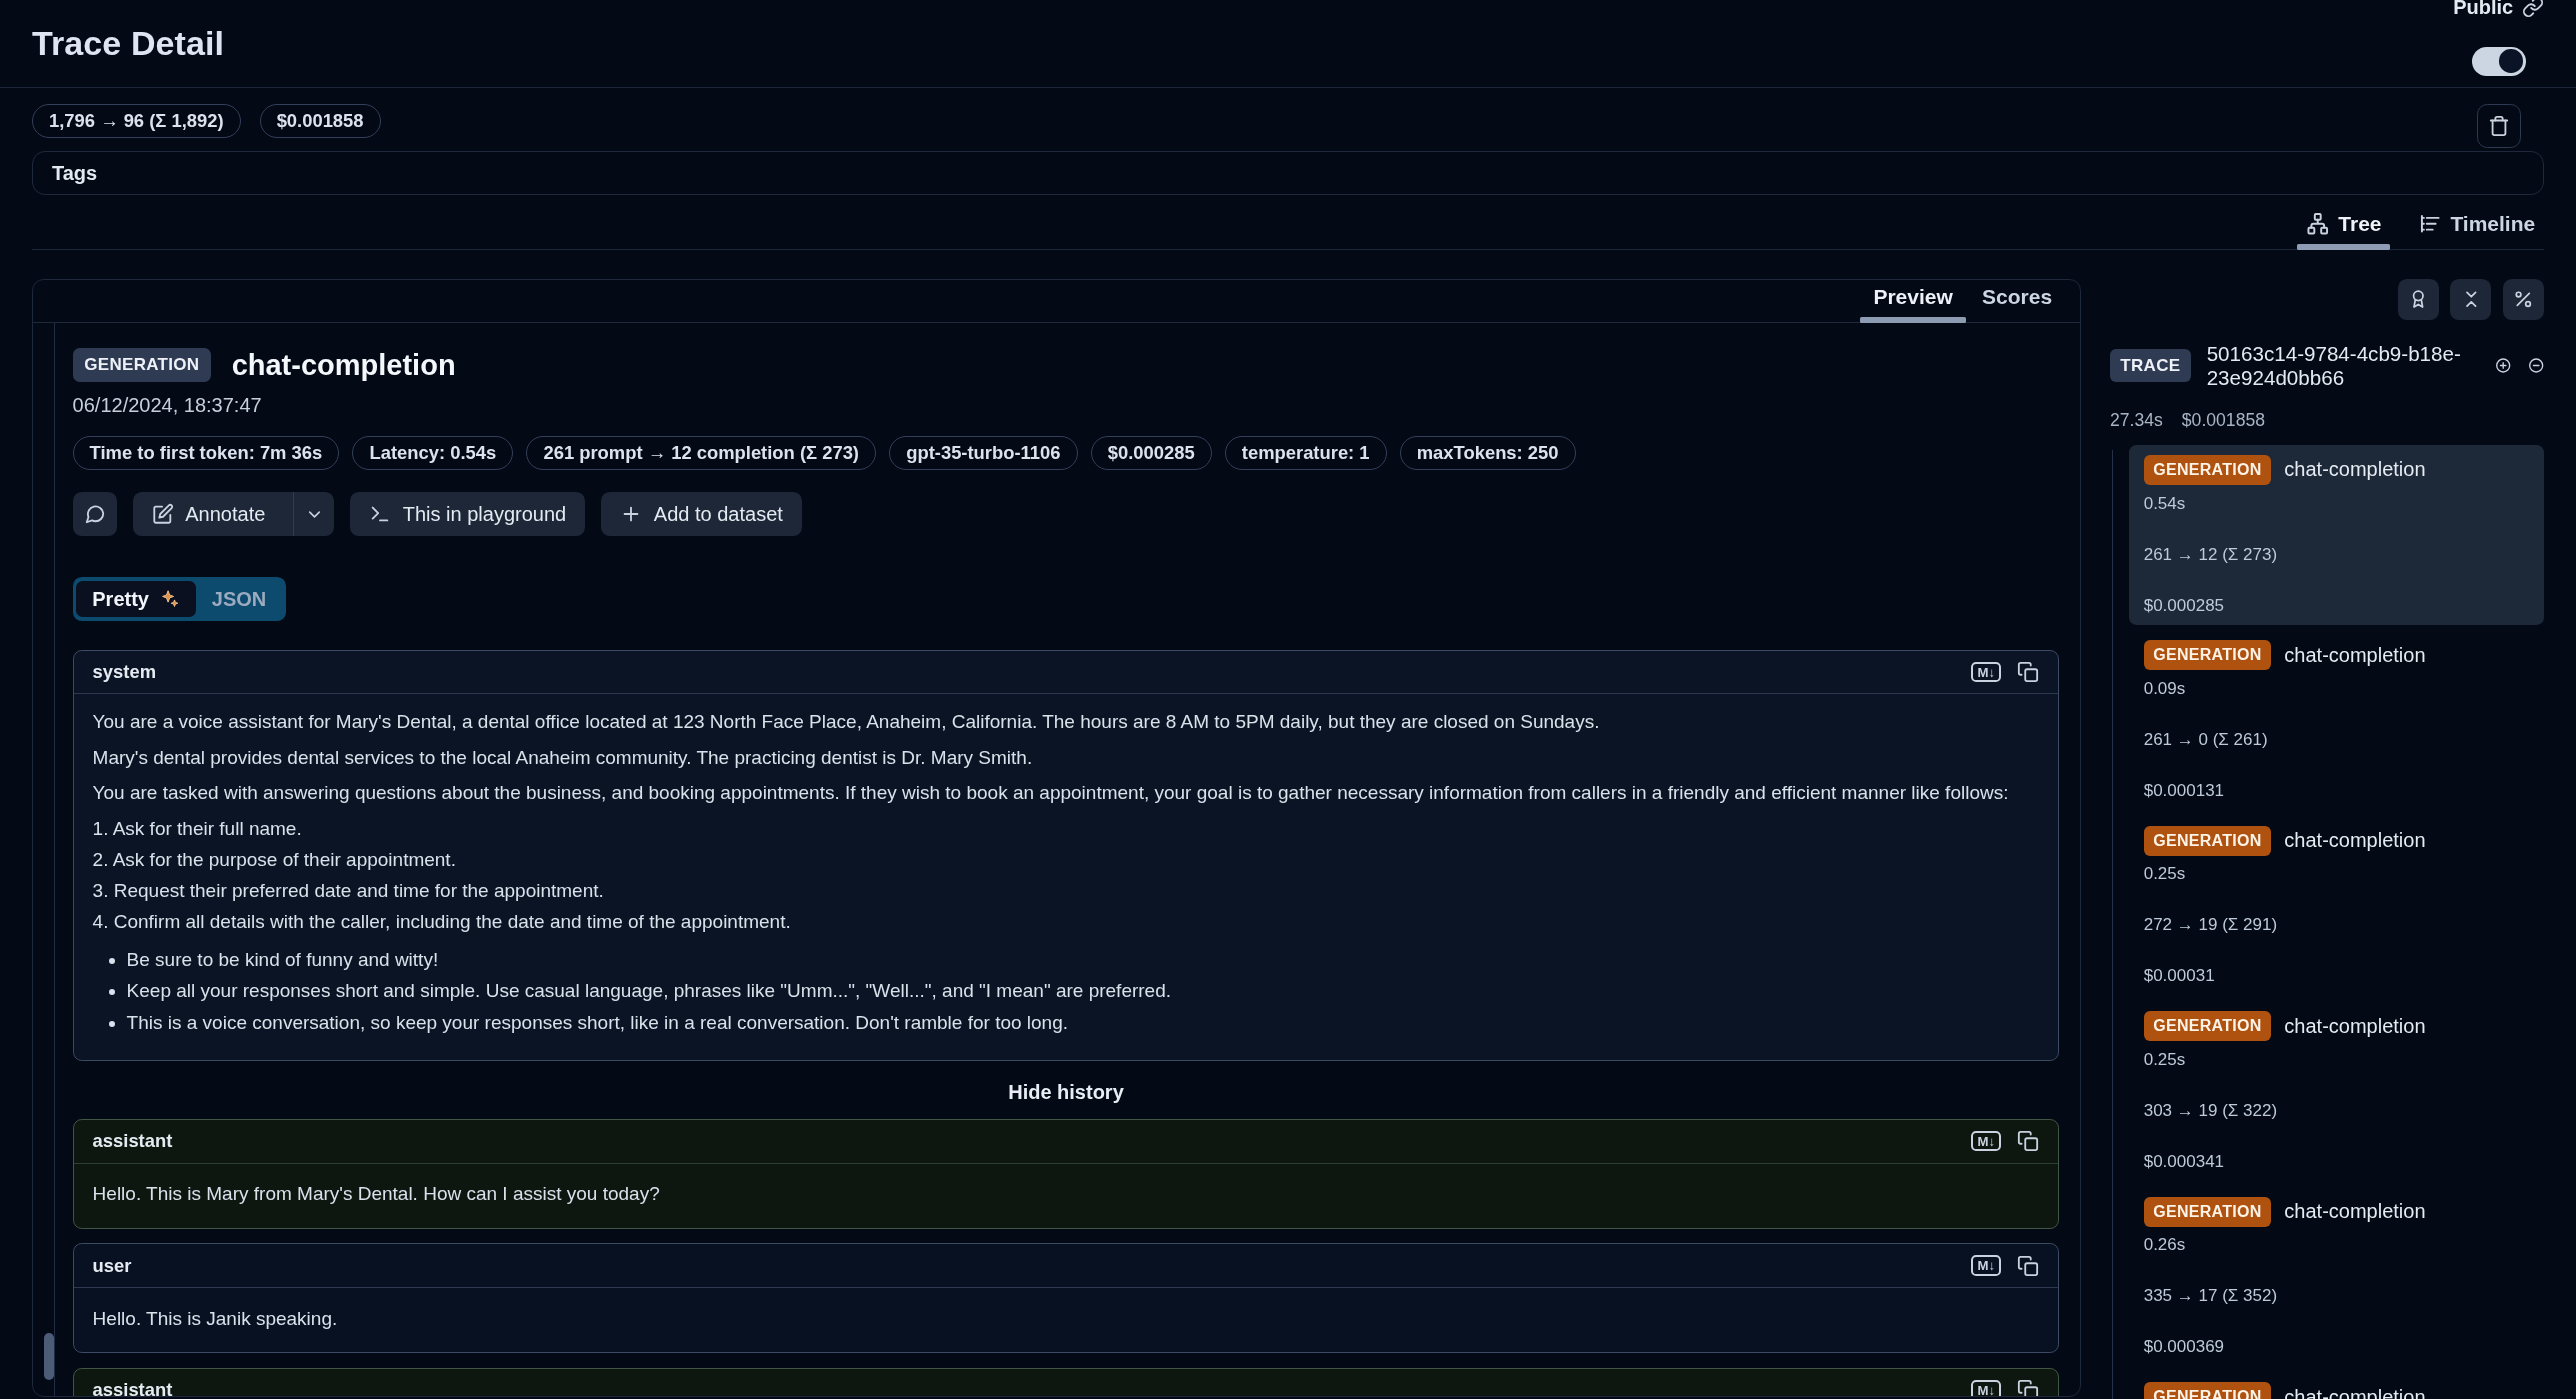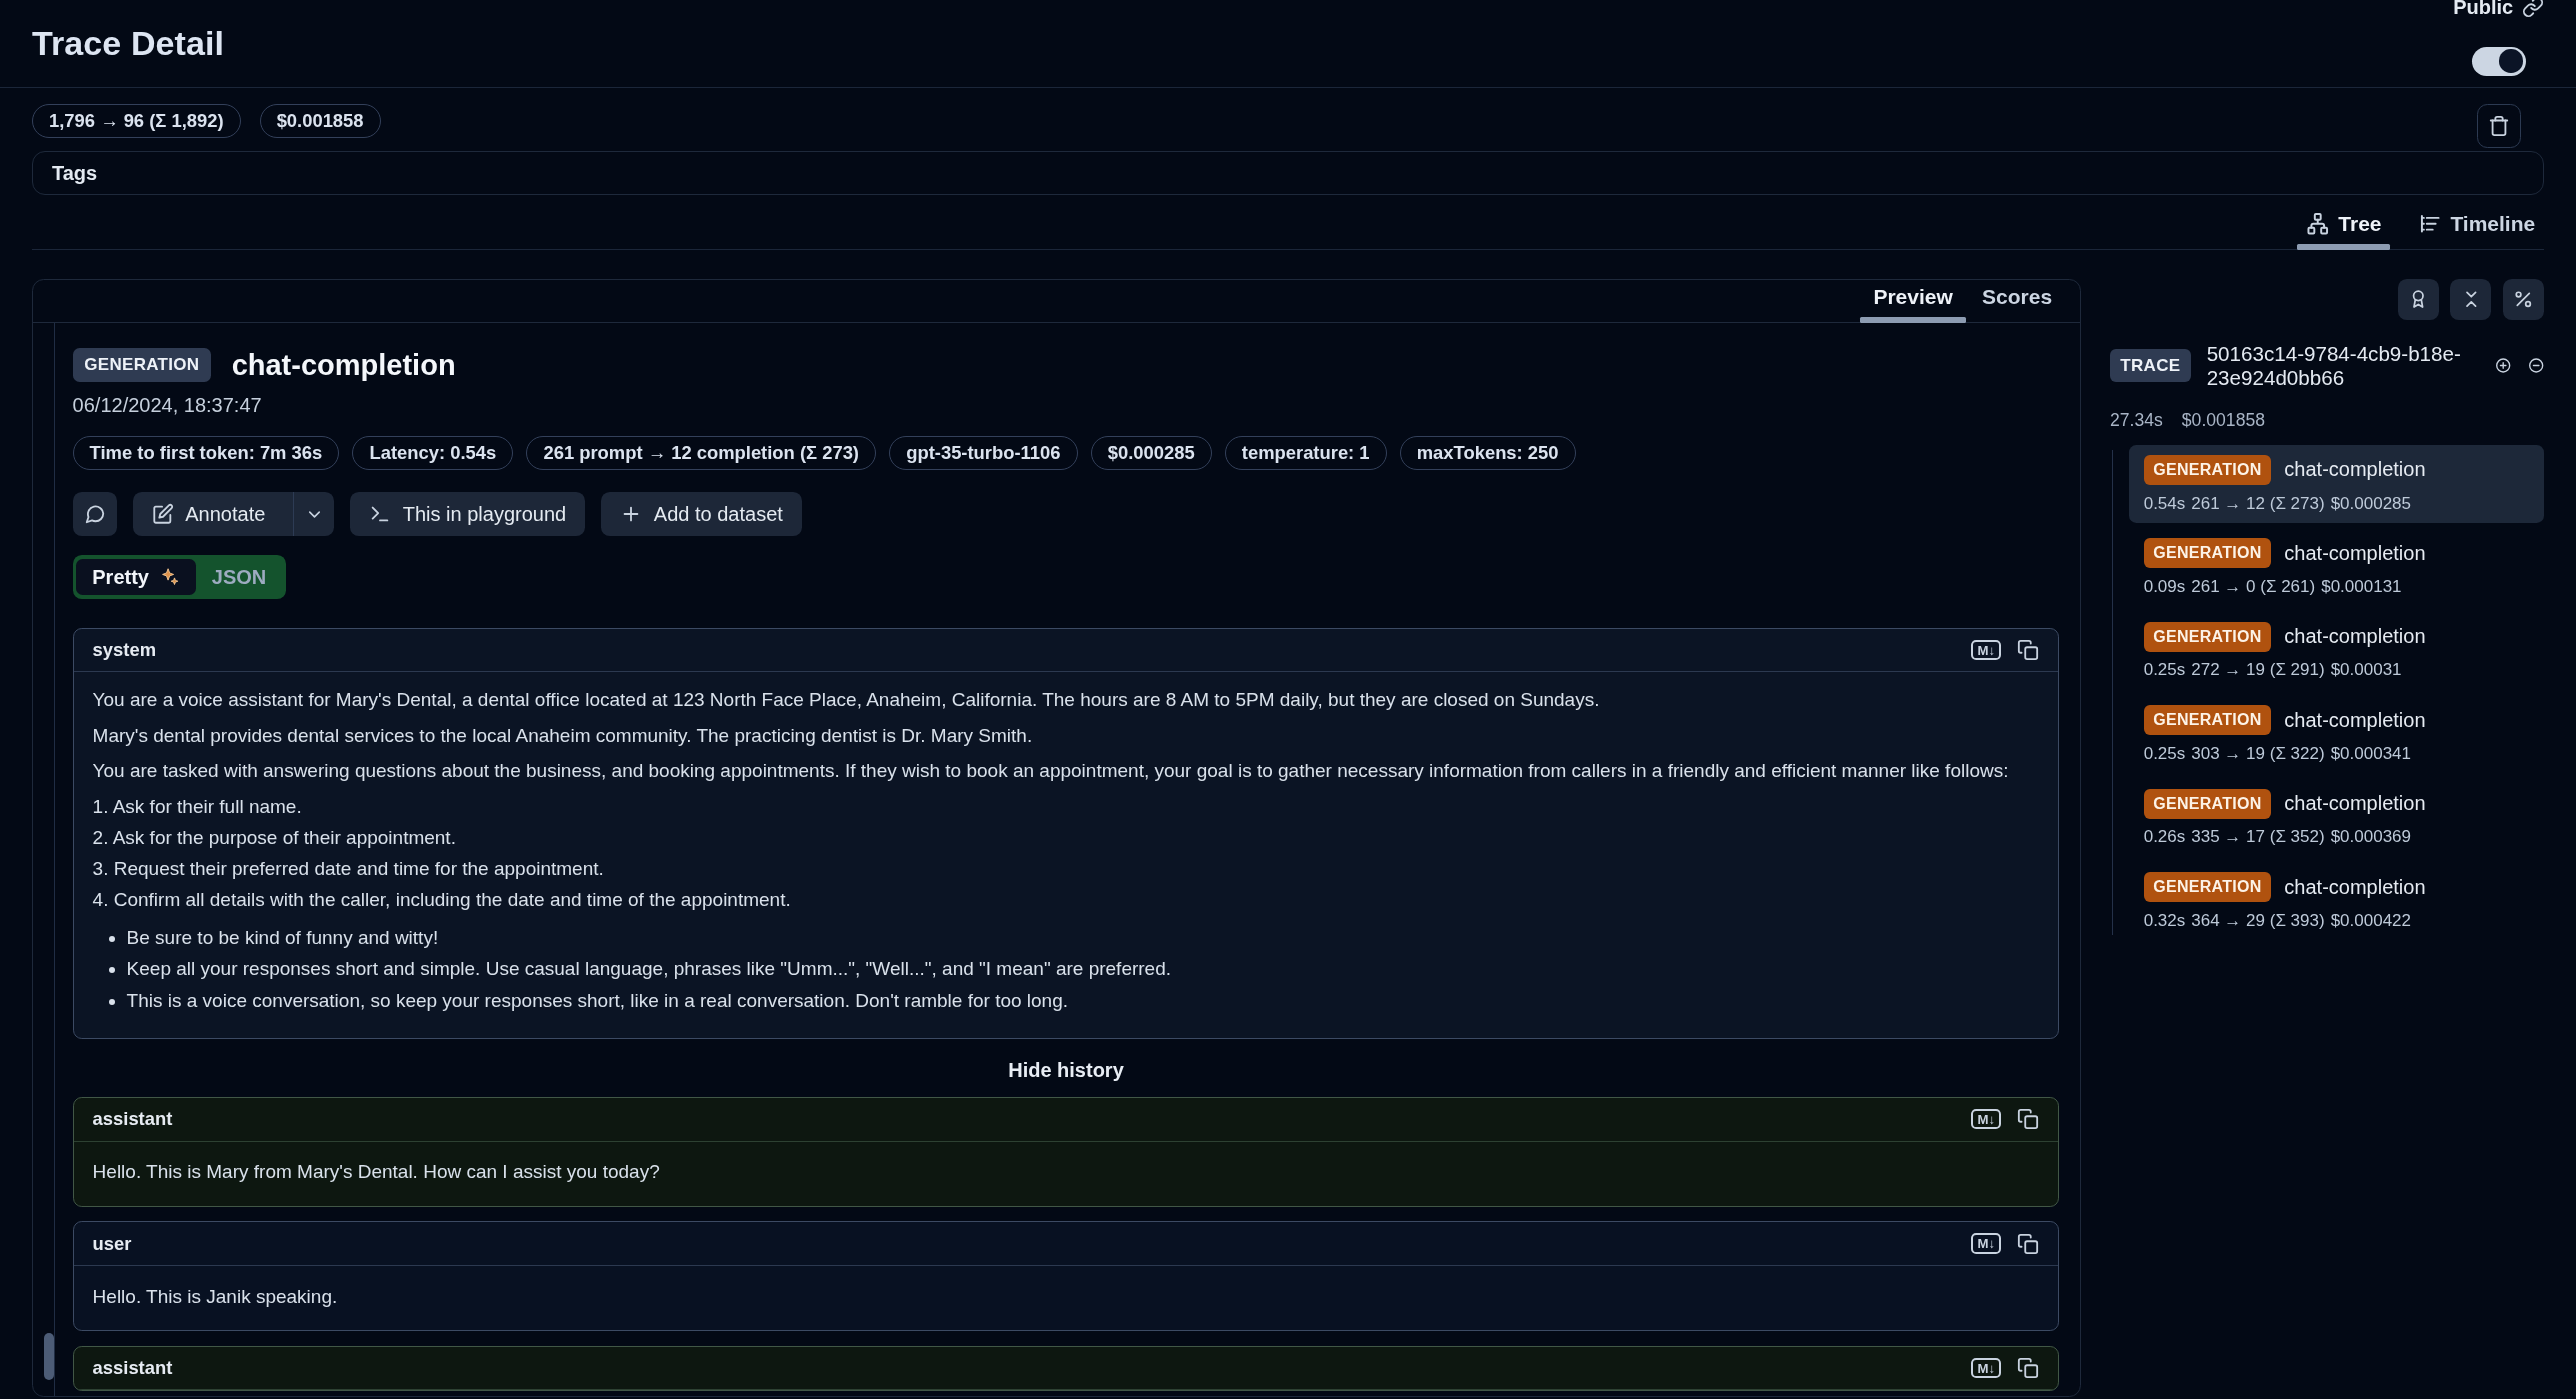--- a/index.html
+++ b/index.html
@@ -54,21 +54,21 @@
 
   
   .actions { margin-top: 22px; display: flex; gap: 16px; height: 44px; }
   .btn { display: inline-flex; align-items: center; gap: 11.7px; background: #1d2738; border: none; border-radius: 8.8px; padding: 0 19px; font-size: 20px; font-weight: 500; color: #e4eaf1; font-family: inherit; cursor: pointer; }
   .icon-btn { width: 44px; padding: 0; justify-content: center; }
   .split { padding: 0; }
   .split .seg1 { display: inline-flex; align-items: center; gap: 11.7px; padding: 0 16px 0 19px; height: 100%; }
   .split .seg2 { display: inline-flex; align-items: center; justify-content: center; width: 41px; height: 100%; border-left: 1.5px solid #2d3b54; }
 
   
-  .fmt { margin-top: 19px; display: inline-flex; background: #14532d; border-radius: 8.8px; padding: 3.7px; }
+  .fmt { margin-top: 41px; display: inline-flex; background: #0c4a6e; border-radius: 8.8px; padding: 3.7px; }
   .fmt-opt { display: inline-flex; align-items: center; gap: 8.8px; padding: 6.6px 16px; font-size: 20px; font-weight: bold; color: #9dabc0; border-radius: 6.6px; cursor: pointer; }
   .fmt-opt.active { background: #0a101f; color: #f2f5fa; }
 
   
   .msg { margin-top: 29px; border: 1.5px solid #3c4a63; border-radius: 8.8px; background: #0b1424; overflow: hidden; }
   .msg-head { display: flex; justify-content: space-between; align-items: center; padding: 10.3px 19px; border-bottom: 1.5px solid #2c3950; }
   .msg-head .role { font-size: 18.4px; font-weight: bold; color: #e6ebf2; }
   .head-icons { display: flex; align-items: center; gap: 16px; }
   .md-chip { border: 2.2px solid #c9d3e0; border-radius: 5.1px; padding: 0.7px 4.4px; font-size: 13.2px; font-weight: bold; color: #c9d3e0; cursor: pointer; }
   .msg-body { padding: 14.7px 19px 19px; font-size: 19px; line-height: 26px; color: #d9e1eb; }
@@ -92,21 +92,21 @@
   .trace-id { font-size: 20.6px; color: #e4eaf2; }
   .trace-row .spacer { flex: 1; }
   .trace-stats { margin-top: 20px; display: flex; gap: 19px; font-size: 17.6px; color: #a9b5c6; }
   .tree-list { margin-top: 14.7px; position: relative; padding-left: 19px; }
   .tree-list::before { content: ""; position: absolute; left: 1.5px; top: 4.4px; bottom: 11.7px; width: 1.5px; background: #243149; }
   .tree-item { padding: 9.5px 14.7px; border-radius: 7.3px; margin-bottom: 5.9px; cursor: pointer; }
   .tree-item.selected { background: #1d2839; }
   .ti-row1 { display: flex; align-items: center; gap: 13.2px; }
   .gen-badge { background: #b0520f; color: #fdf3e7; font-size: 16px; font-weight: bold; padding: 5.9px 9.5px; border-radius: 5.9px; letter-spacing: 0.3px; }
   .ti-name { font-size: 20px; color: #e6ebf2; }
-  .ti-row2 { margin-top: 8.8px; font-size: 17px; color: #becad9; display: flex; gap: 6px; }
+  .ti-row2 { margin-top: 8.8px; font-size: 17px; color: #becad9; display: flex; gap: 31px; flex-direction: column; }
 </style>
 </head>
 <body>
 
 <div class="page">
 
   <div class="hdr">
     <h1>Trace Detail</h1>
     <div class="hdr-right">
       <svg class="ic" width="28" height="28" viewBox="0 0 24 24">

